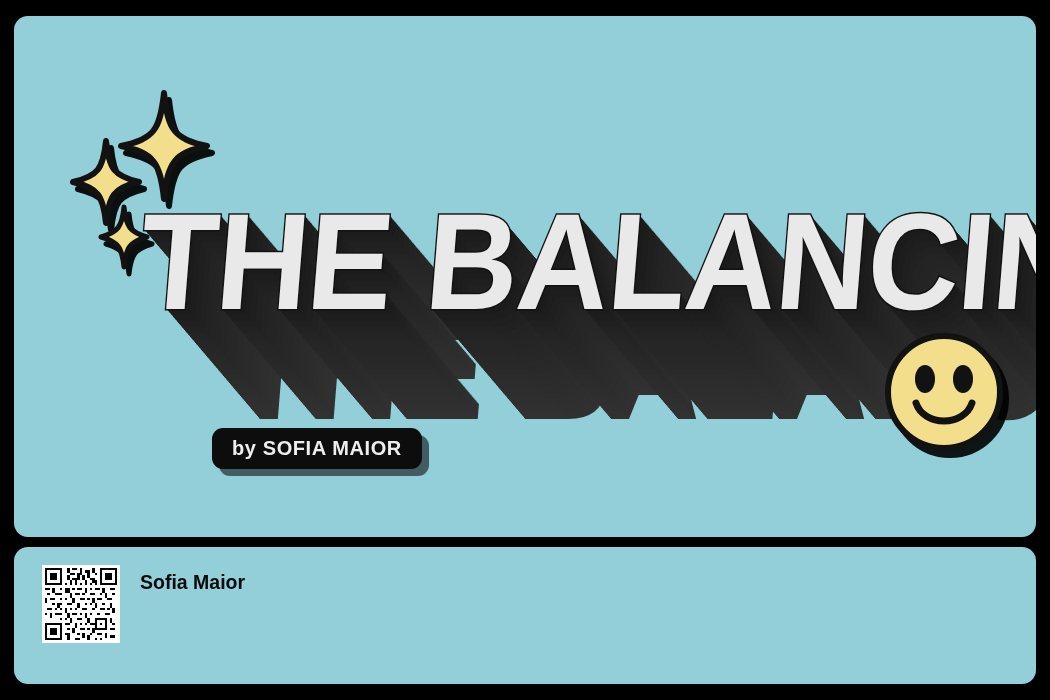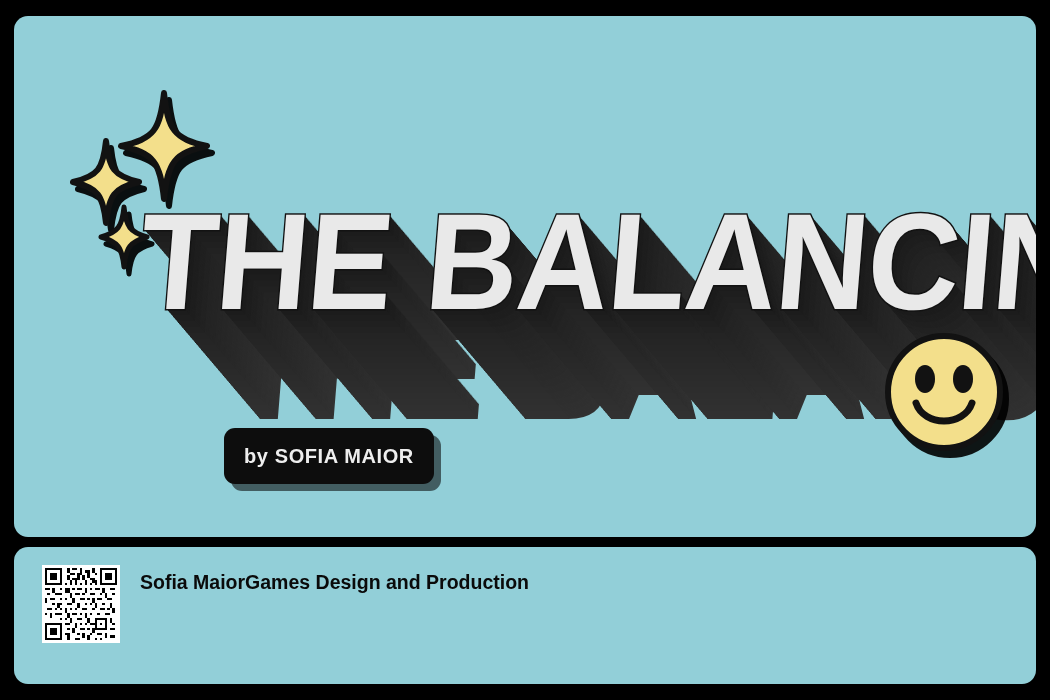--- a/index.html
+++ b/index.html
@@ -124,28 +124,27 @@
     color: #e9e9e9;
     -webkit-text-stroke: 3px #121212;
     paint-order: stroke fill;
   }
 
   
   .byline-badge {
     position: absolute;
     left: 198px;
     top: 412px;
-    height: 56px;
+    height: 41px;
     padding: 0 20px;
     display: flex;
     align-items: center;
     background: #0d0d0d;
     border-radius: 11px;
     box-shadow: 7px 7px 0 rgba(0,0,0,0.55);
-    margin-left: 12px;
   }
   .byline-badge span {
     color: #eeeeee;
     font-size: 20px;
     font-weight: 700;
     letter-spacing: 0.6px;
     white-space: nowrap;
   }
 
   
@@ -173,21 +172,21 @@
     width: 78px;
     height: 78px;
     background: #ffffff;
     padding: 3px;
     flex: 0 0 auto;
   }
   .qr svg { display: block; }
 
   .footer-lines {
     display: flex;
-    flex-direction: row;
+    flex-direction: column;
     justify-content: flex-start;
     padding-top: 2px;
   }
   .footer-lines div {
     color: #0a0a0a;
     font-size: 19.5px;
     font-weight: 700;
     line-height: 30px;
     white-space: nowrap;
   }
@@ -386,19 +385,18 @@
             <rect x="17" y="27" width="1" height="2"></rect>
               <rect x="20" y="28" width="1" height="1"></rect>
             <rect x="22" y="28" width="1" height="1"></rect>
               <rect x="26" y="27" width="2" height="1"></rect>
           </g>
         </svg>
       </div>
 
       <div class="footer-lines">
         <div>Sofia Maior</div>
-        <div>Games Design and Production</div>
       </div>
 
     </div>
   </div>
 
 </div>
 
 </body></html>

